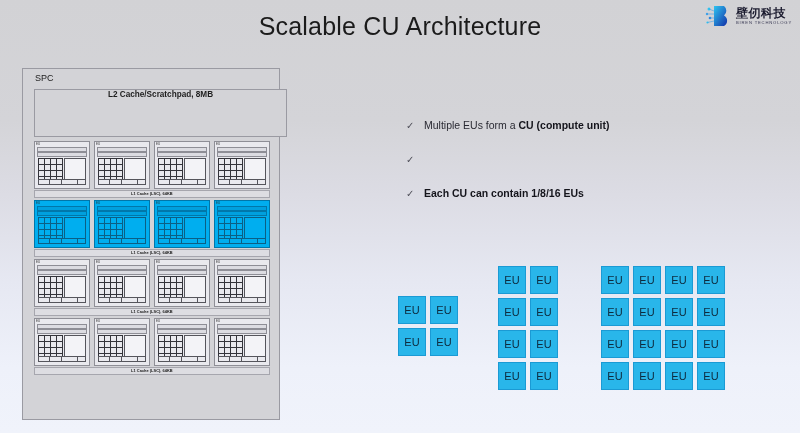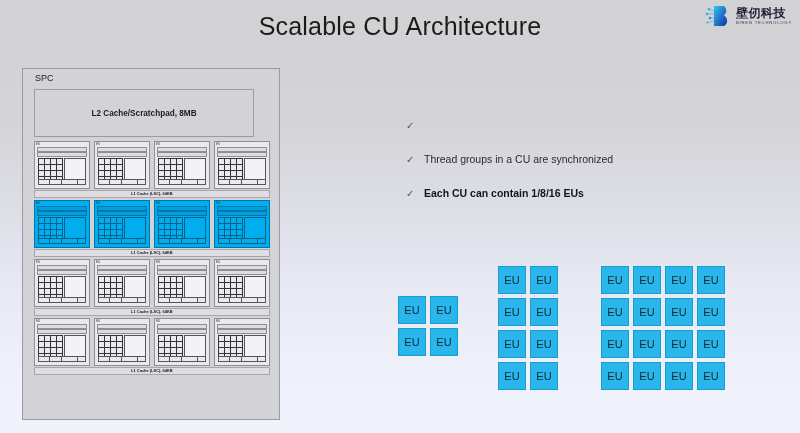--- a/index.html
+++ b/index.html
@@ -73,26 +73,25 @@
     position: absolute;
     left: 12px;
     top: 4px;
     font-size: 9px;
     color: #1d1d1d;
   }
   .l2-cache {
     position: absolute;
     left: 11px;
     top: 20px;
-    width: 220px;
+    width: 253px;
     height: 48px;
     border: 1px solid #9a9aa2;
     background: #d3d3d7;
     display: flex;
-    align-items: center;
     justify-content: center;
     box-sizing: border-box;
   }
   .l2-cache-label {
     font-size: 8.2px;
     font-weight: bold;
     color: #1d1d1d;
   }
 
   .eu-rows {
@@ -694,24 +693,24 @@
       </div>
       <div class="l1-bar">
         <span class="l1-bar-label">L1 Cache (LSC), 64KB</span>
       </div>
     </div>
 </div>
 
 <div class="bullets" id="bullets-container">
     <div class="bullet">
       <span class="bullet-check">✓</span>
+      <span class="bullet-text">Multiple EUs form a <b>CU (compute unit)</b></span>
     </div>
     <div class="bullet">
       <span class="bullet-check">✓</span>
-      <span class="bullet-text">Thread groups in a CU are synchronized</span>
     </div>
     <div class="bullet strong">
       <span class="bullet-check">✓</span>
       <span class="bullet-text">Each CU can contain 1/8/16 EUs</span>
     </div>
   </div>
 
 <div class="eu-group" id="eu-group-4" style="grid-template-columns: repeat(2, 28px);">
     <div class="eu-tile">EU</div>
     <div class="eu-tile">EU</div>

